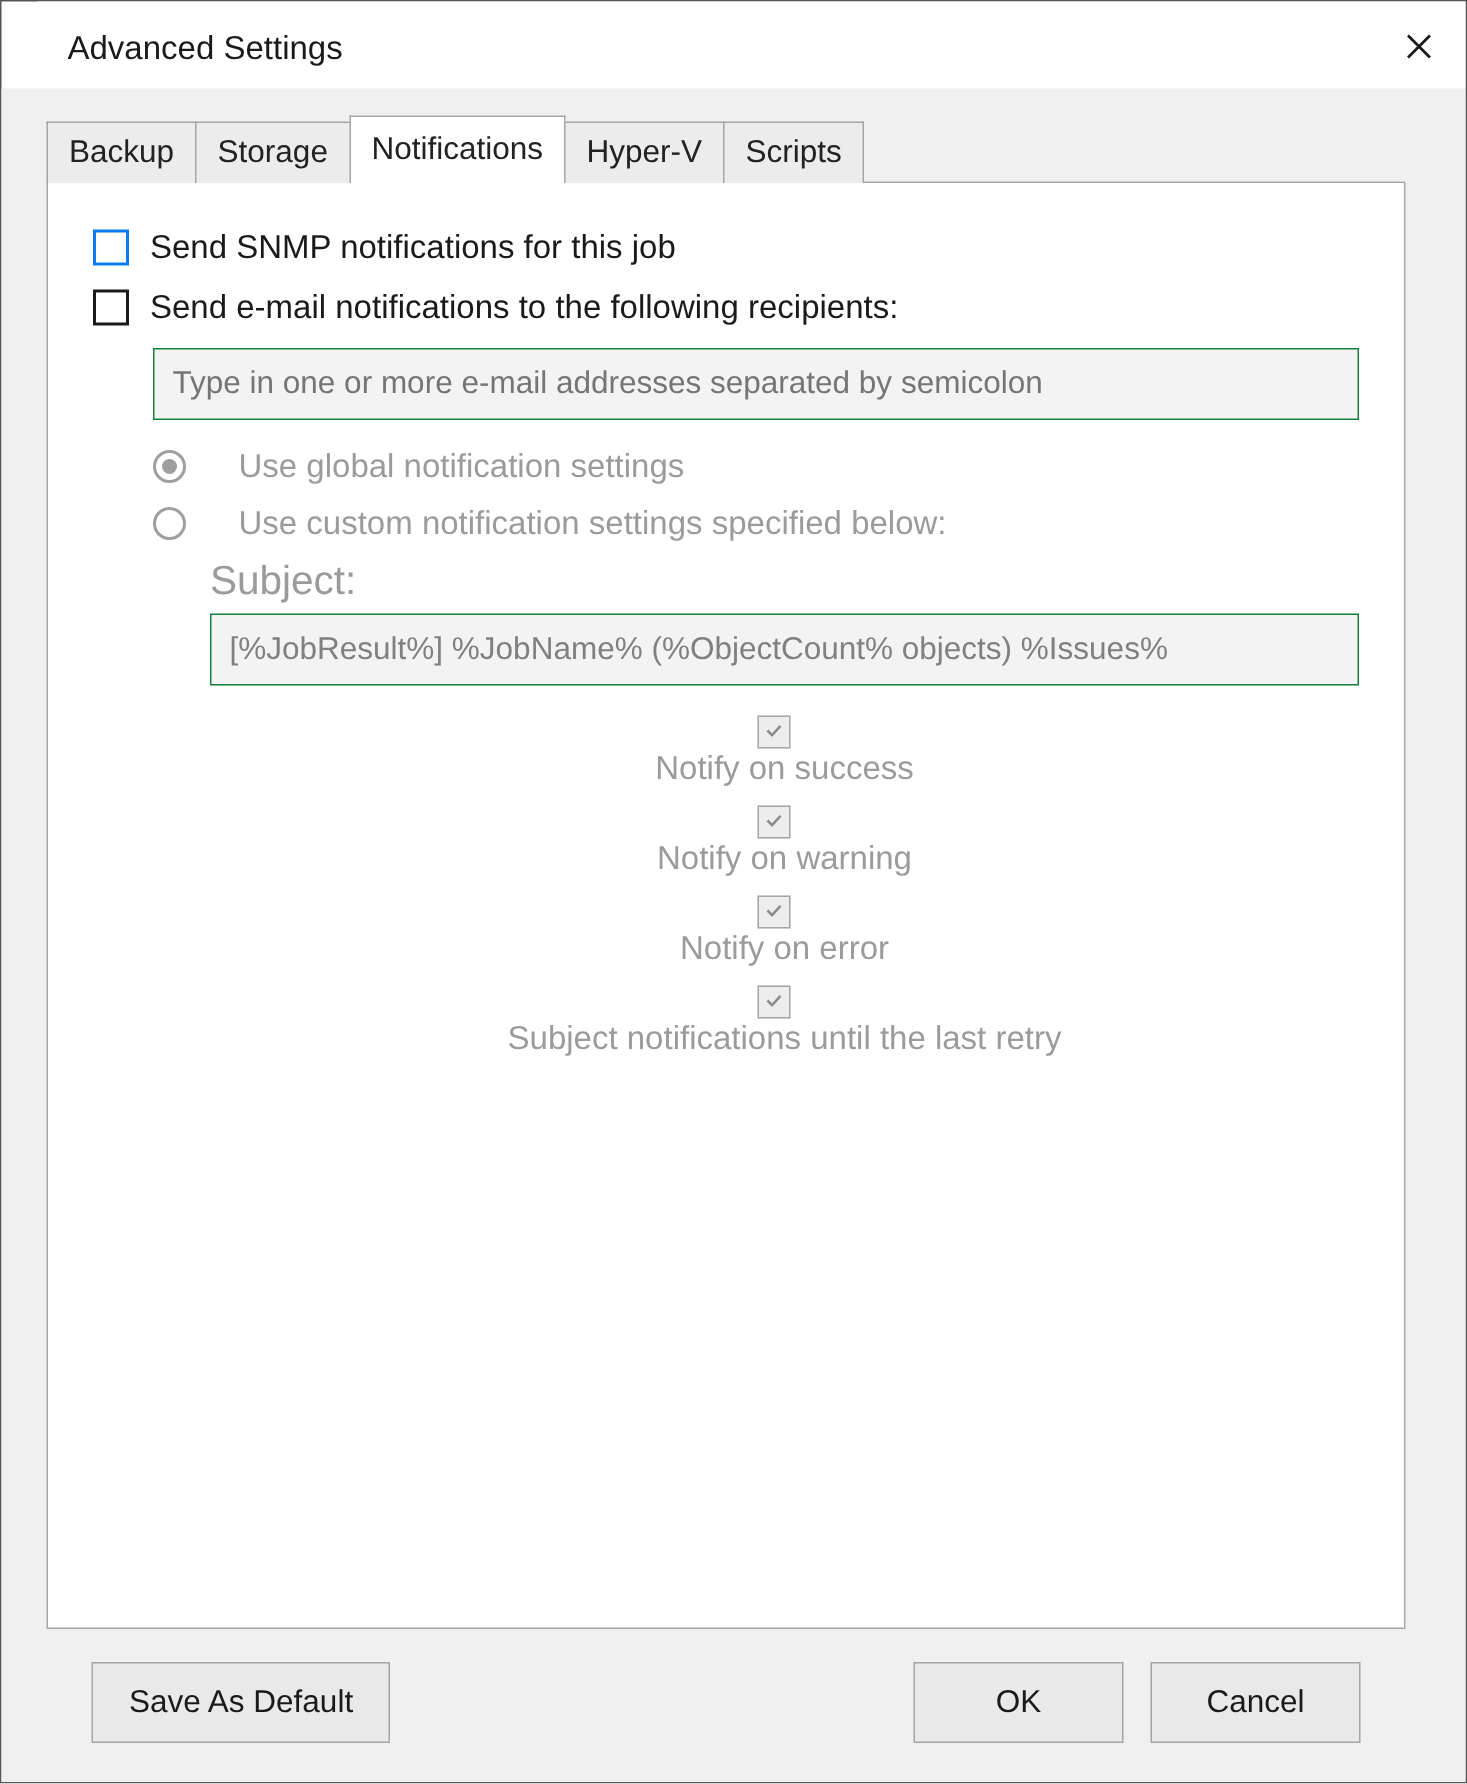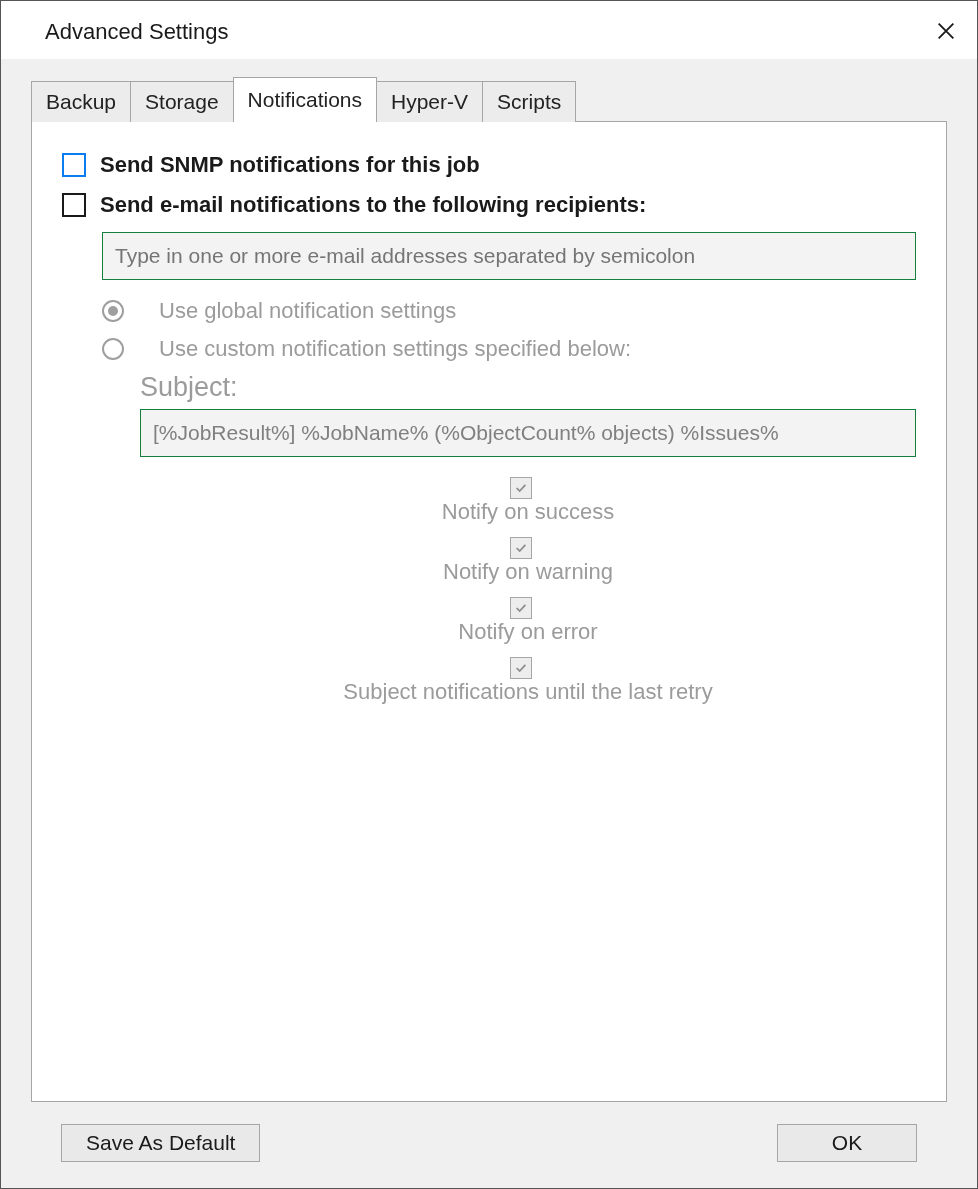--- a/index.html
+++ b/index.html
@@ -40,21 +40,21 @@
     align-items: center;
     justify-content: center;
     cursor: pointer;
     font-size: 0;
   }
   .close-btn svg { width: 22px; height: 22px; }
 
   .body {
     flex: 1 1 auto;
     background: #f0f0f0;
-    padding: 22px 30px 0 30px;
+    padding: 22px 40px 0 30px;
     display: flex;
     flex-direction: column;
     min-height: 0;
   }
 
   .tabs-row {
     display: flex;
     align-items: flex-end;
     position: relative;
     z-index: 2;
@@ -89,21 +89,20 @@
     padding: 30px 30px 20px 30px;
     box-sizing: border-box;
     overflow: hidden;
   }
 
   
   .ck-row {
     display: flex;
     align-items: center;
     margin-bottom: 14px;
-    font-weight: bold;
   }
   .ck-box {
     width: 24px;
     height: 24px;
     border: 2px solid #1a1a1a;
     box-sizing: border-box;
     margin-right: 14px;
     display: inline-flex;
     align-items: center;
     justify-content: center;
@@ -164,21 +163,21 @@
     background: #f0f0f0;
     padding: 22px 30px 26px 30px;
     display: flex;
     align-items: center;
   }
   .btn {
     border: 1px solid #a6a6a6;
     background: #e9e9e9;
     font-size: 21px;
     color: #1a1a1a;
-    height: 38px;
+    height: 54px;
     padding: 0 24px;
     display: inline-flex;
     align-items: center;
     justify-content: center;
     cursor: pointer;
     min-width: 140px;
     box-sizing: border-box;
   }
   .footer .spacer { flex: 1 1 auto; }
   .footer .btn + .btn { margin-left: 18px; }
@@ -276,16 +275,17 @@
           <span class="disabled-txt">Subject notifications until the last retry</span>
         </div>
       </div>
 
     </div>
 
     <div class="footer">
       <div class="btn" style="min-width:auto;">Save As Default</div>
       <div class="spacer"></div>
       <div class="btn">OK</div>
+      <div class="btn">Cancel</div>
     </div>
 
   </div>
 </div>
 
 </body></html>

